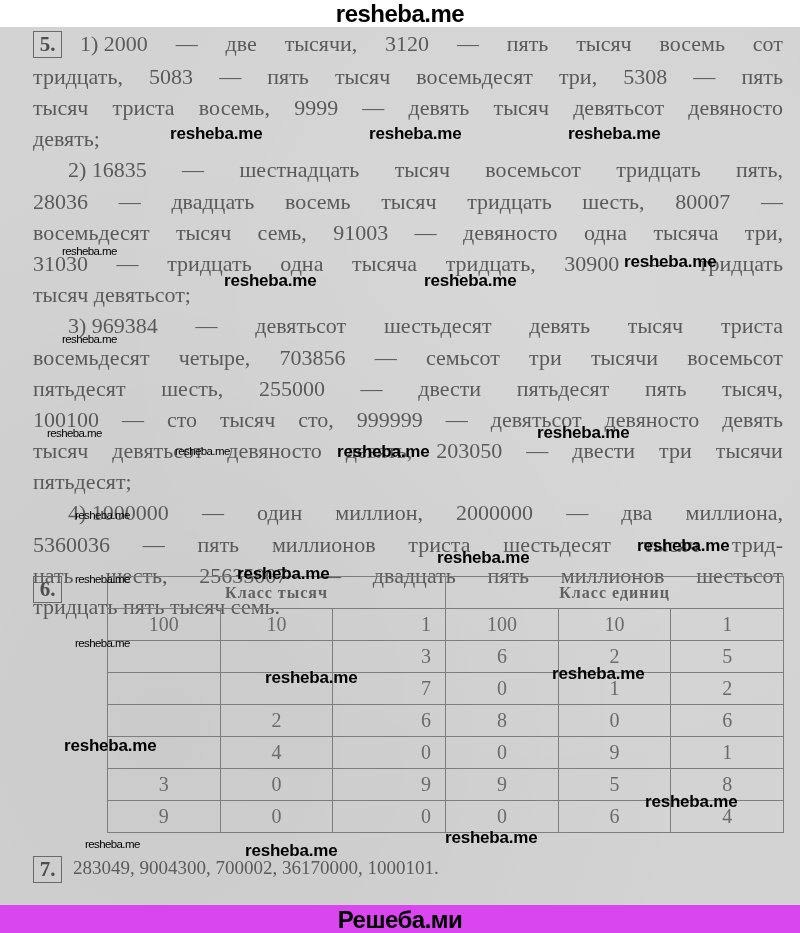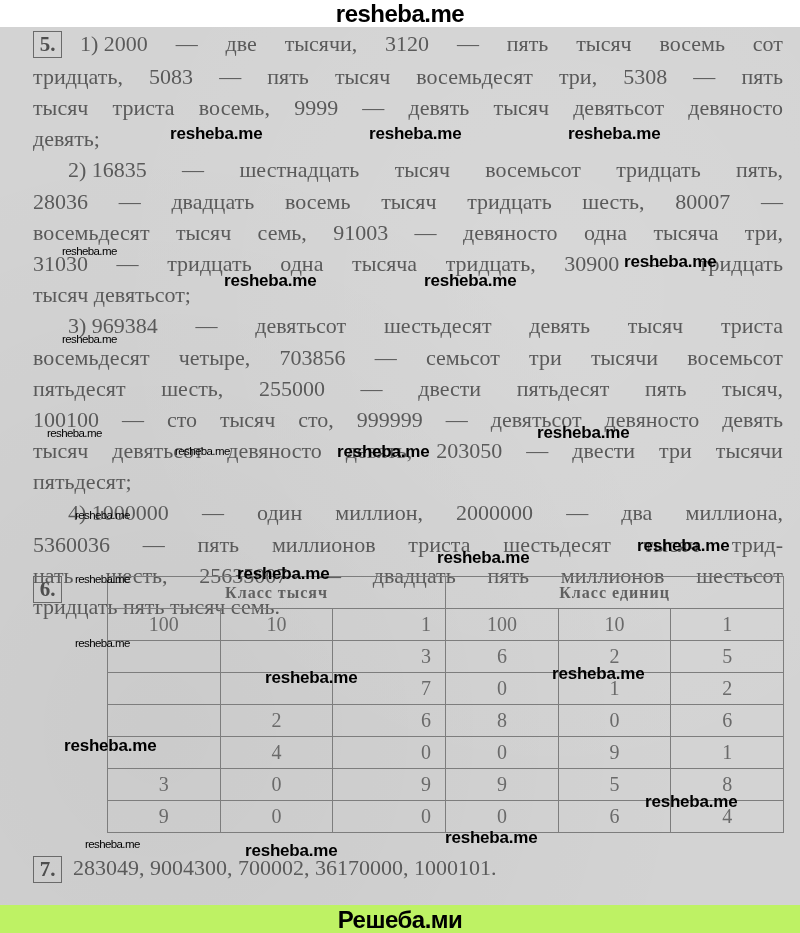--- a/index.html
+++ b/index.html
@@ -8,21 +8,21 @@
 
     .site-header {
       position: absolute; left: 0; top: 0; width: 800px; height: 27px;
       background: #ffffff; text-align: center;
       font-family: "Liberation Sans", "DejaVu Sans", sans-serif;
       font-weight: bold; font-size: 24px; line-height: 27px; color: #000;
       letter-spacing: -0.5px;
     }
     .site-footer {
       position: absolute; left: 0; top: 905px; width: 800px; height: 28px;
-      background: #bef264; text-align: center;
+      background: #d946ef; text-align: center;
       font-family: "Liberation Sans", "DejaVu Sans", sans-serif;
       font-weight: bold; font-size: 24px; line-height: 30px; color: #000;
       letter-spacing: -0.5px;
     }
 
     .page-photo {
       position: absolute; left: 0; top: 27px; width: 800px; height: 878px;
       background: #d3d3d3;
       background-image:
         radial-gradient(ellipse at 70% 30%, rgba(255,255,255,0.10), rgba(0,0,0,0) 60%),
@@ -60,21 +60,21 @@
     }
     .place-table th.class-head {
       font-weight: bold; font-size: 16px; color: #606060; letter-spacing: 1px;
       height: 32px;
     }
     .place-table td.right { text-align: right; padding-right: 14px; }
 
     .task7-line {
       position: absolute; left: 73px; top: 826px;
       font-family: "Liberation Serif", "DejaVu Serif", serif;
-      font-size: 22px; color: #5a5a5a; line-height: 30px; white-space: nowrap;
+      font-size: 19px; color: #5a5a5a; line-height: 30px; white-space: nowrap;
     }
 
     .watermark {
       position: absolute; font-family: "Liberation Sans", "DejaVu Sans", sans-serif;
       font-weight: bold; color: #000; font-size: 17px; line-height: 19px;
       letter-spacing: -0.2px; white-space: nowrap; z-index: 5;
     }
     .watermark.small { font-weight: normal; font-size: 11.5px; letter-spacing: -0.6px; line-height: 13px; }
   </style>
 </head>

